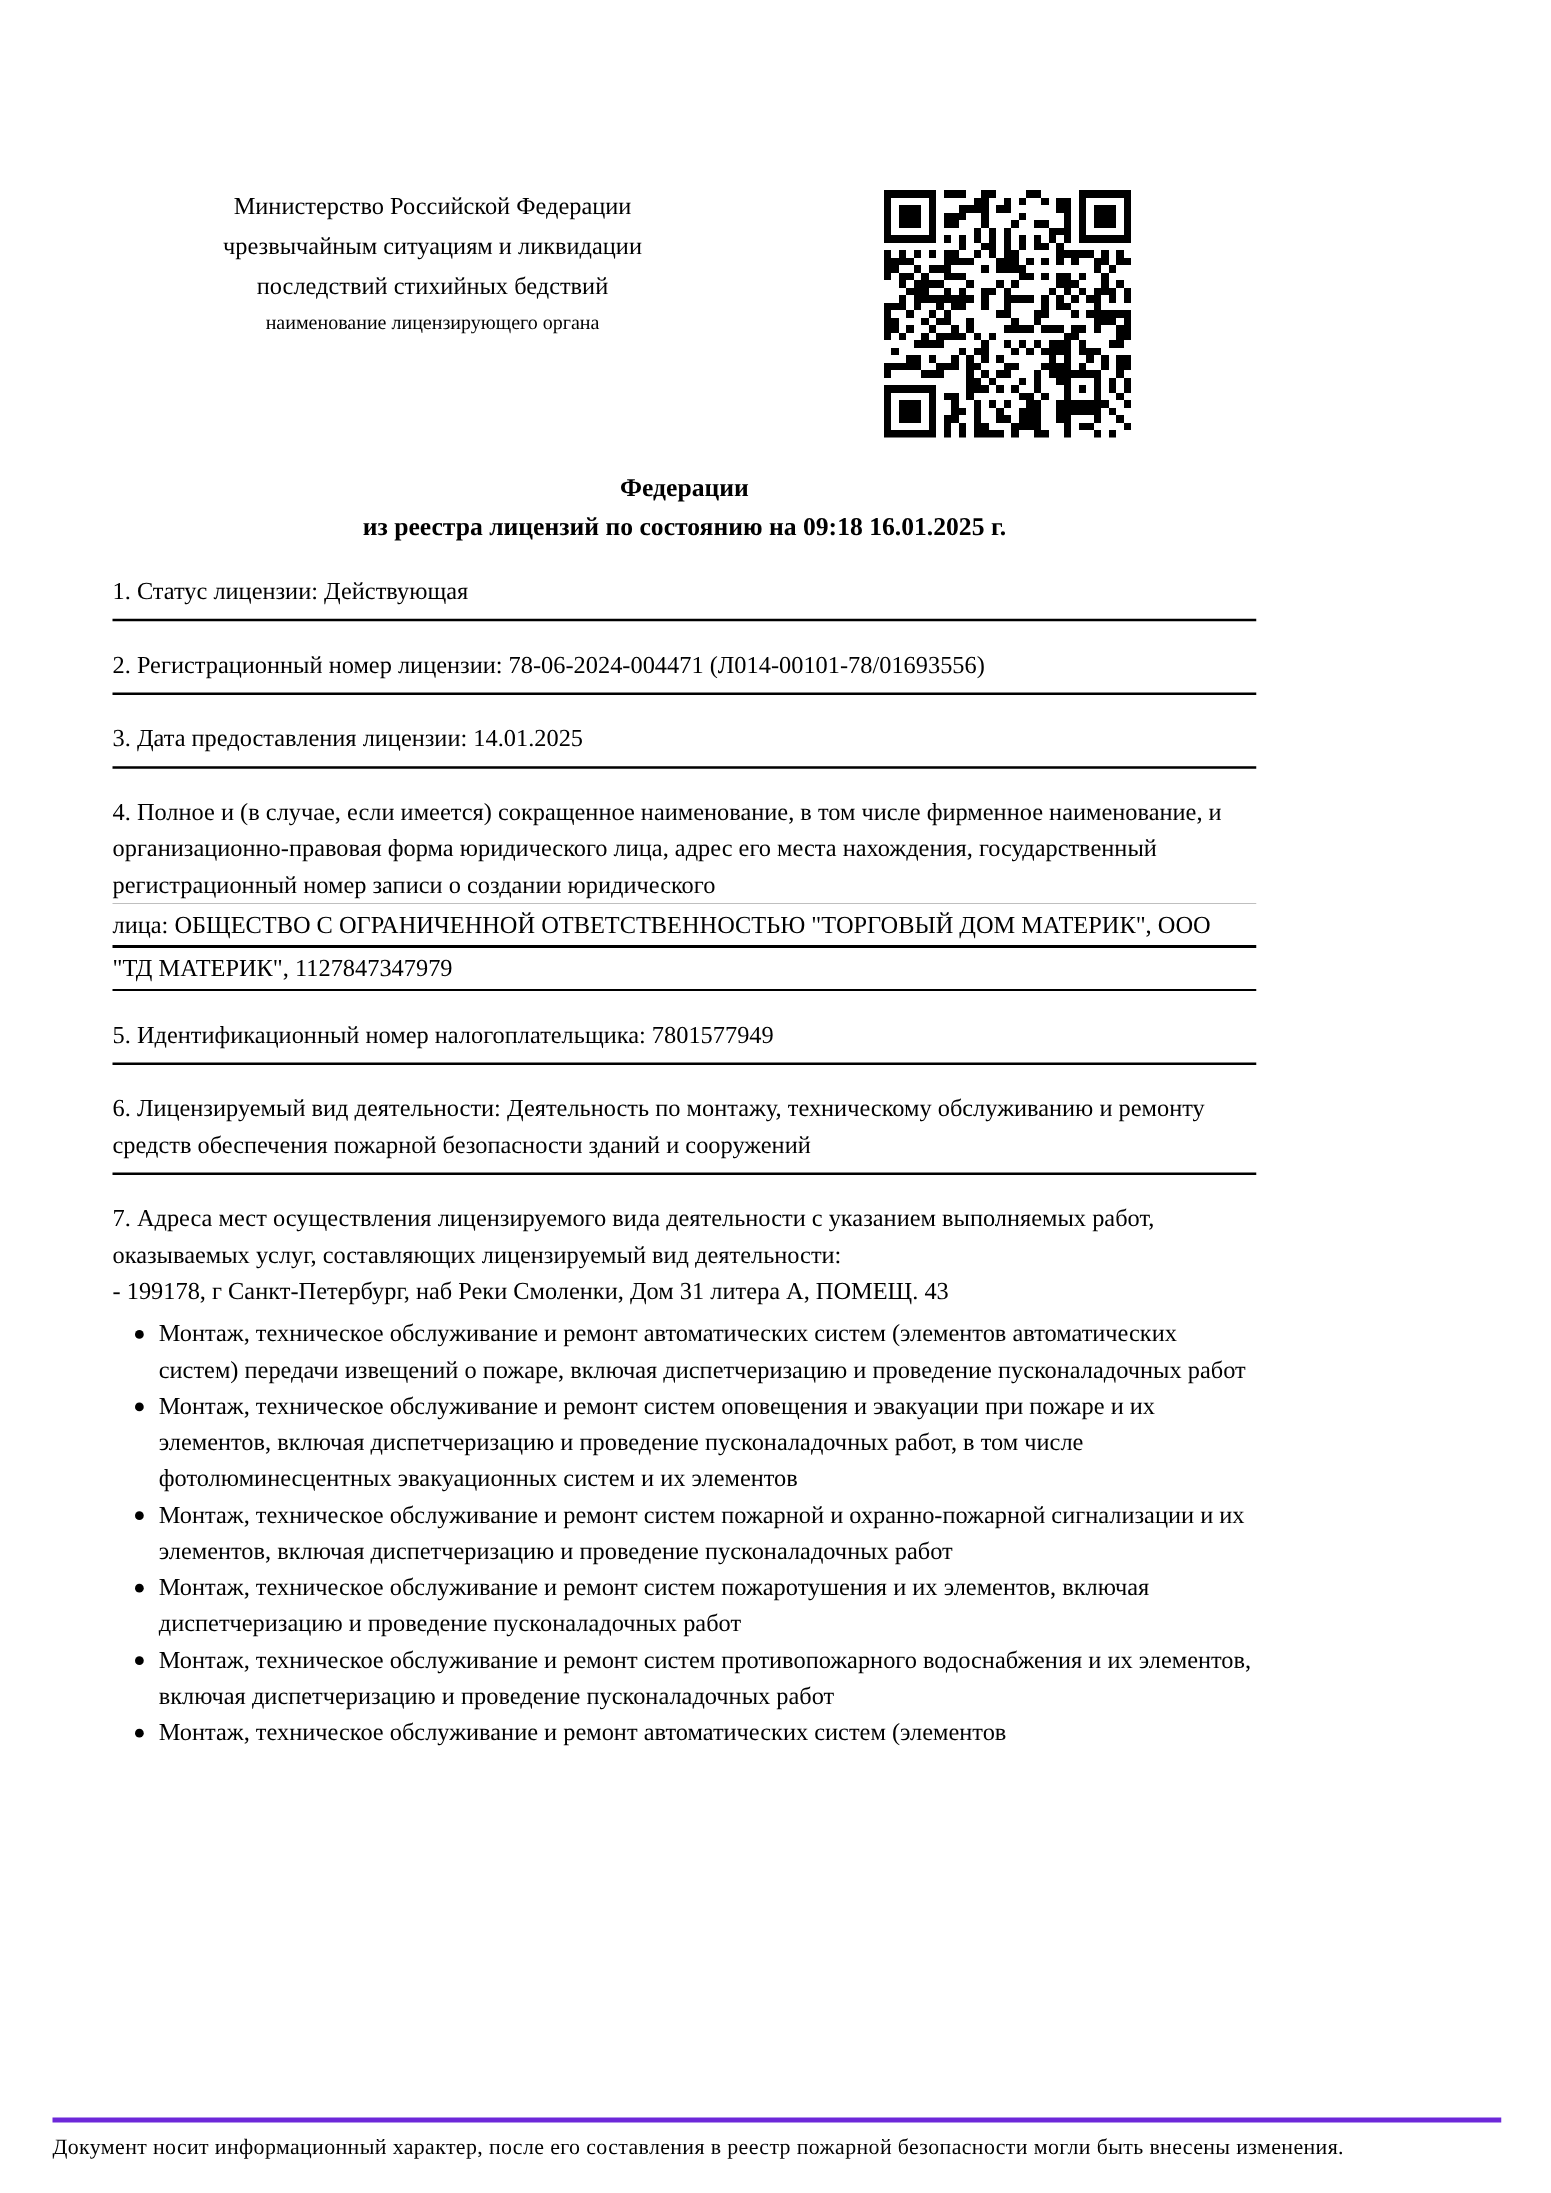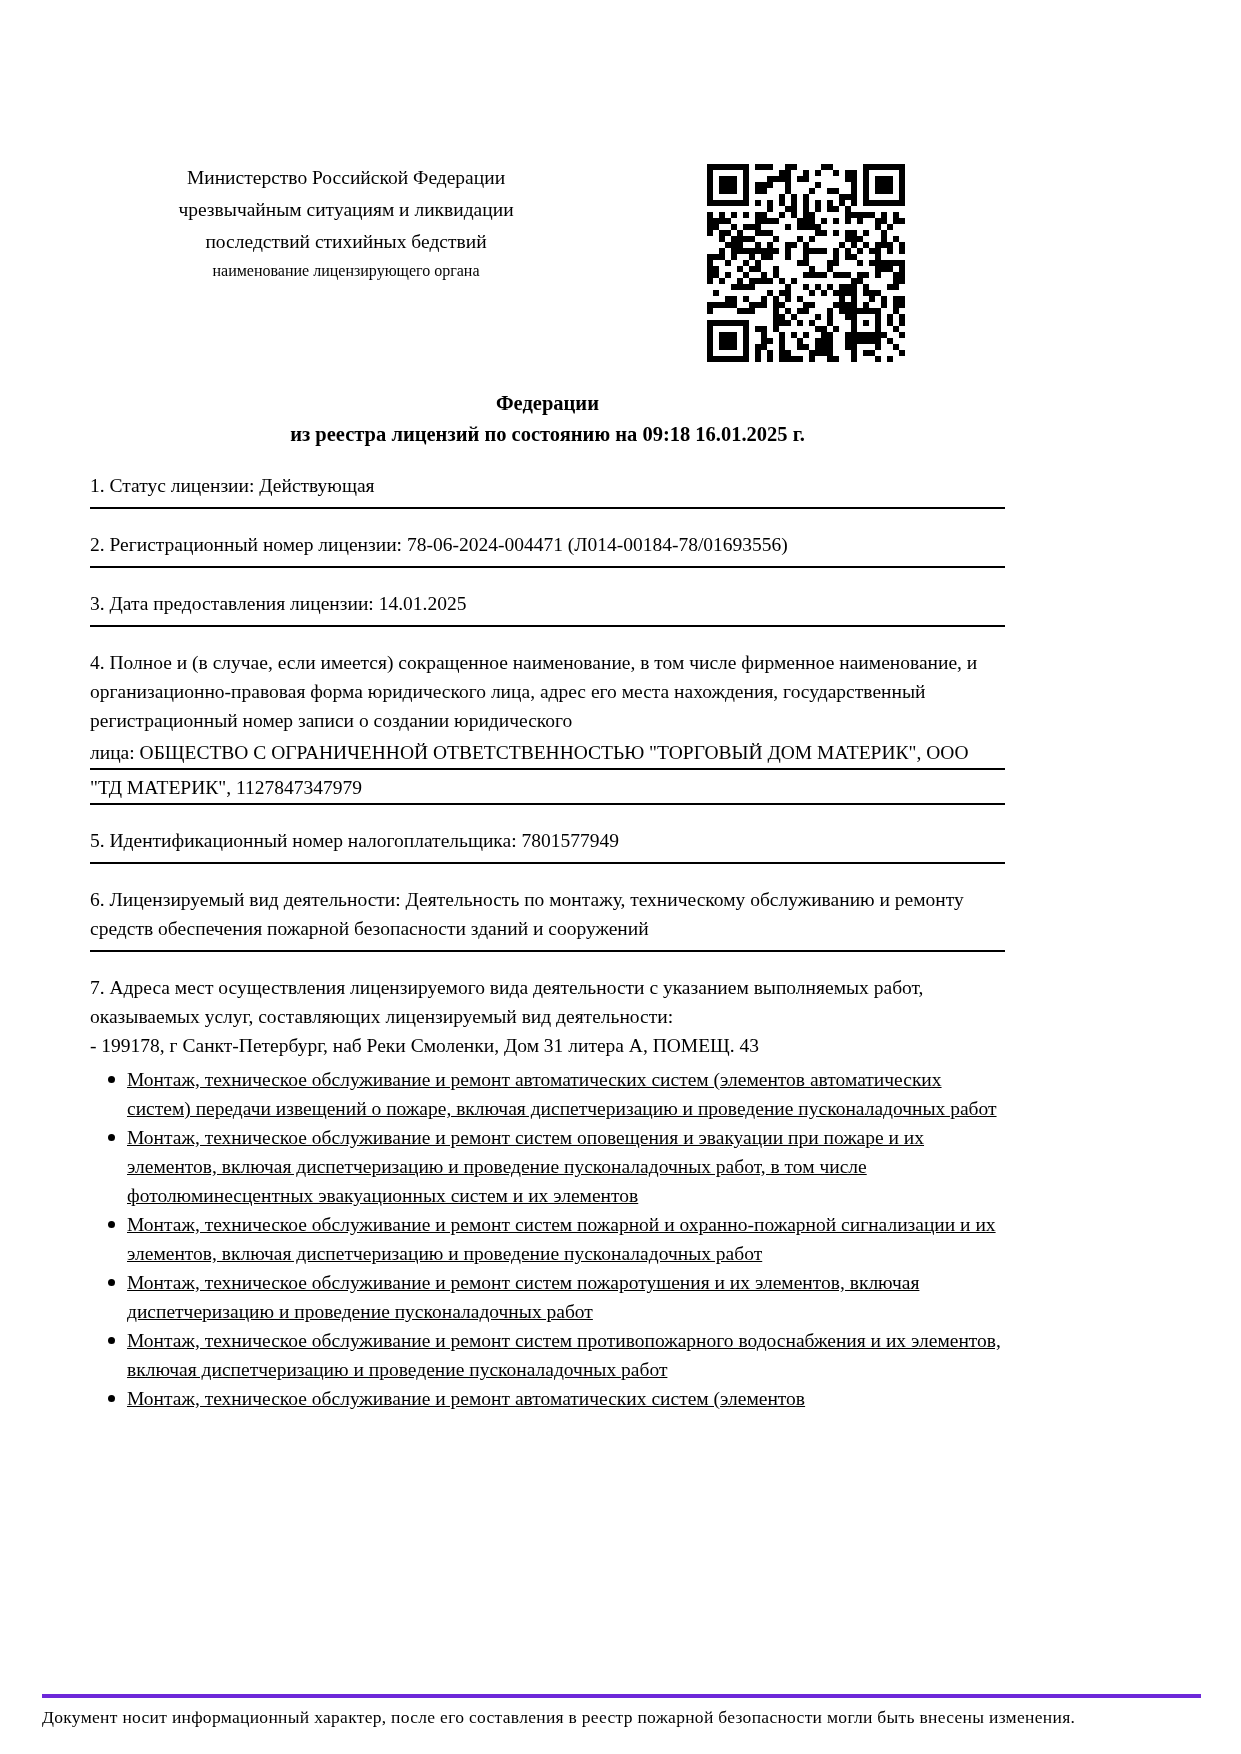--- a/index.html
+++ b/index.html
@@ -9,38 +9,38 @@
     width: 1241px;
     height: 1754px;
     margin: 0 auto;
     background: #ffffff;
     color: #000000;
     font-family: "Liberation Serif", serif;
     font-size: 19.5px;
     line-height: 29px;
     overflow: hidden;
   }
-  .content { padding: 150px 0 0 90px; width: 1005px; margin-top: 12px; }
+  .content { padding: 150px 0 0 90px; width: 1005px; }
 
   .doc-header { display: flex; align-items: flex-start; }
   .ministry { width: 512px; text-align: center; line-height: 32px; font-size: 19.5px; }
   .ministry-caption { font-size: 16px; line-height: 26px; }
   .qr-wrap { margin-left: auto; margin-right: 100px; width: 198px; height: 198px; margin-top: 2px; }
 
   .doc-title { text-align: center; font-weight: bold; margin-top: 26px; font-size: 20.5px; line-height: 31px; }
 
   .field { margin-top: 21px; }
   .field.underlined { border-bottom: 2px solid #000; padding-bottom: 7px; }
   .ul-lines {
     line-height: 35px;
     background-image: repeating-linear-gradient(to bottom, transparent 0px, transparent 33px, #000 33px, #000 35px);
   }
 
   .work-list { margin: 5px 0 0 14px; padding: 0; list-style: none; }
-  .work-list li { position: relative; padding-left: 23px; text-decoration: underline; }
+  .work-list li { position: relative; padding-left: 23px; }
   .work-list li::before {
     content: "";
     position: absolute;
     left: 4px; top: 11px;
     width: 7px; height: 7px;
     border-radius: 50%;
     background: #000;
   }
 
   .doc-footer {
@@ -582,21 +582,21 @@
           </svg></div>
     </div>
 
     <div class="doc-title">
       <div>Федерации</div>
       <div>из реестра лицензий по состоянию на 09:18 16.01.2025 г.</div>
     </div>
 
     <div class="field underlined">1. Статус лицензии: Действующая</div>
 
-    <div class="field underlined">2. Регистрационный номер лицензии: 78-06-2024-004471 (Л014-00184-78/01693556)</div>
+    <div class="field underlined">2. Регистрационный номер лицензии: 78-06-2024-004471 (Л014-00101-78/01693556)</div>
 
     <div class="field underlined">3. Дата предоставления лицензии: 14.01.2025</div>
 
     <div class="field">
       <div>4. Полное и (в случае, если имеется) сокращенное наименование, в том числе фирменное наименование, и организационно-правовая форма юридического лица, адрес его места нахождения, государственный регистрационный номер записи о создании юридического</div>
       <div class="ul-lines">лица: ОБЩЕСТВО С ОГРАНИЧЕННОЙ ОТВЕТСТВЕННОСТЬЮ "ТОРГОВЫЙ ДОМ МАТЕРИК", ООО "ТД МАТЕРИК", 1127847347979</div>
     </div>
 
     <div class="field underlined">5. Идентификационный номер налогоплательщика: 7801577949</div>
 

